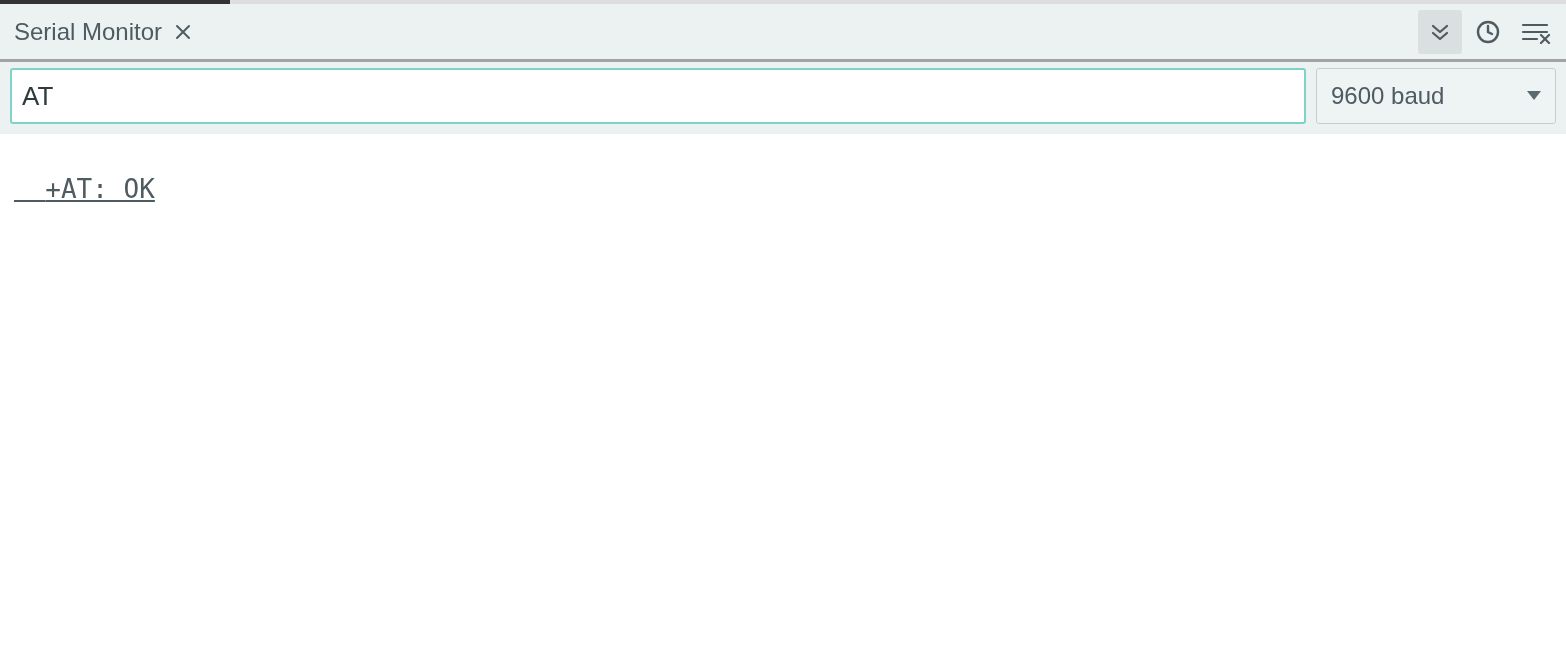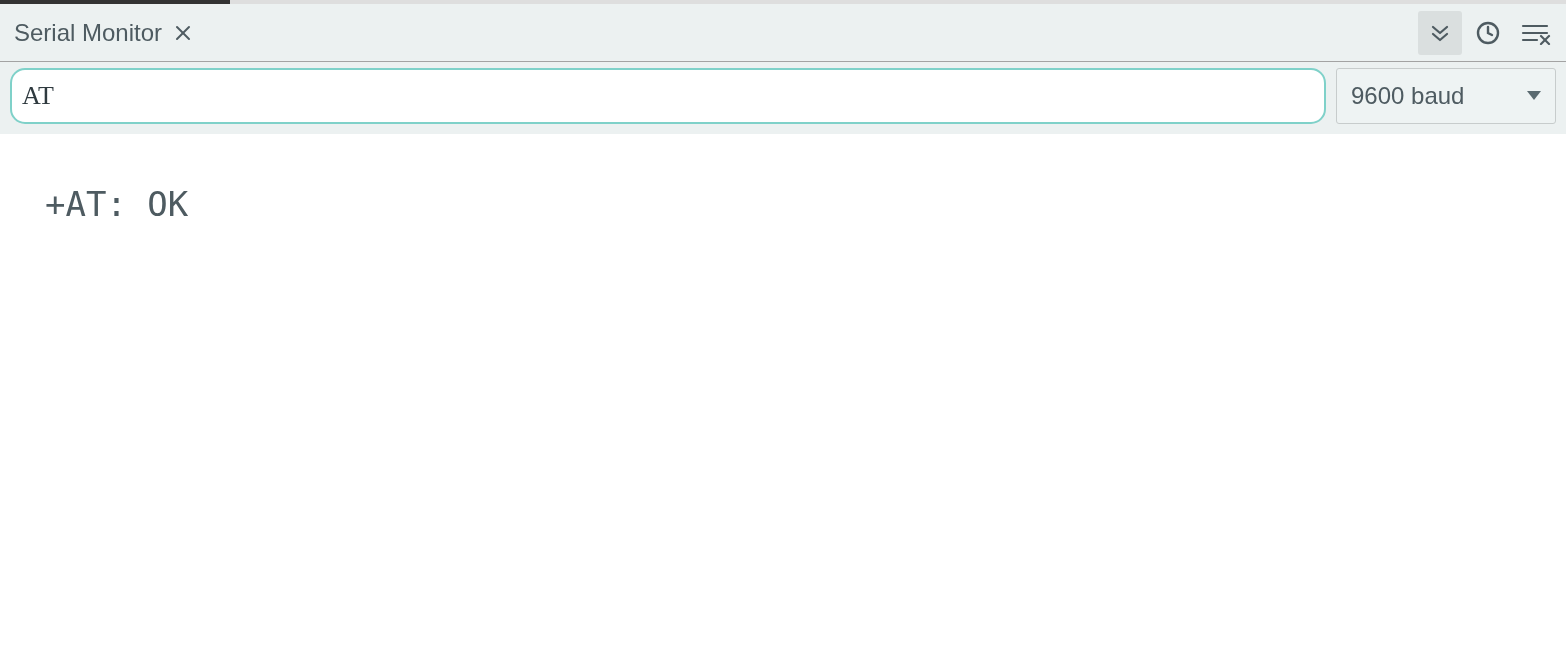--- a/index.html
+++ b/index.html
@@ -2,51 +2,51 @@
 <html><head>
 <meta charset="utf-8">
 <style>
   * { box-sizing: border-box; margin: 0; padding: 0; }
   html, body { width: 1566px; height: 668px; font-family: -apple-system, "Helvetica Neue", Arial, sans-serif; background: #fff; }
   .top-edge { height: 4px; background: #dedede; position: relative; }
   .top-edge::before { content:""; position:absolute; left:0; top:0; width:230px; height:4px; background:#333; }
   .panel-header {
     display: flex; align-items: center; height: 58px;
     background: #ecf1f1; padding: 0 8px 0 14px;
-    border-bottom: 1px solid #a3a3a3;
+    border-bottom: 3px solid #a3a3a3;
   }
   .tab-title { font-size: 24px; color: #4e5b61; display:flex; align-items:center; gap:12px; }
   .close-x { color:#4e5b61; display:inline-flex; }
   .header-spacer { flex:1; }
   .icon-btn {
     width:44px; height:44px; display:flex; align-items:center; justify-content:center;
     border-radius:3px; margin-left:4px; color:#4e5b61;
   }
   .icon-btn.active { background:#dadfdf; }
   .toolbar {
     display:flex; align-items:center; gap:10px;
     background:#ecf1f1; padding:6px 10px 10px 10px;
   }
   .cmd-input {
     flex:1; height:56px; background:#fff;
-    border:2px solid #7fd1c9; border-radius:15px;
+    border:2px solid #7fd1c9; border-radius:3px;
     font-size:26px; color:#2f3a3f; padding:0 10px;
-    font-family: Liberation Serif, serif; outline:none;
+    font-family: Liberation Sans, sans-serif; outline:none;
   }
   .dropdown {
     height:56px; background:#eef3f3; border:1px solid #c7cccc; border-radius:3px;
     display:flex; align-items:center; justify-content:space-between;
     padding:0 14px; font-size:24px; color:#4e5b61; cursor:pointer;
   }
   .dropdown.lineending { width:240px; }
-  .dropdown.baud { width:220px; }
+  .dropdown.baud { width:240px; }
   .tri-down { color:#5a6a70; }
   .output {
-    padding:10px 4px; font-family: ui-monospace, Menlo, Consolas, monospace;
-    font-size:34px; color:#4e5b61; white-space:pre;
+    padding:10px 14px; font-family: ui-monospace, Menlo, Consolas, monospace;
+    font-size:26px; color:#4e5b61; white-space:pre;text-decoration:underline;
   }
   svg { display:block; }
 </style>
 </head>
 <body>
 
 <div class="top-edge"></div>
 
 <div class="panel-header">
   <div class="tab-title">

